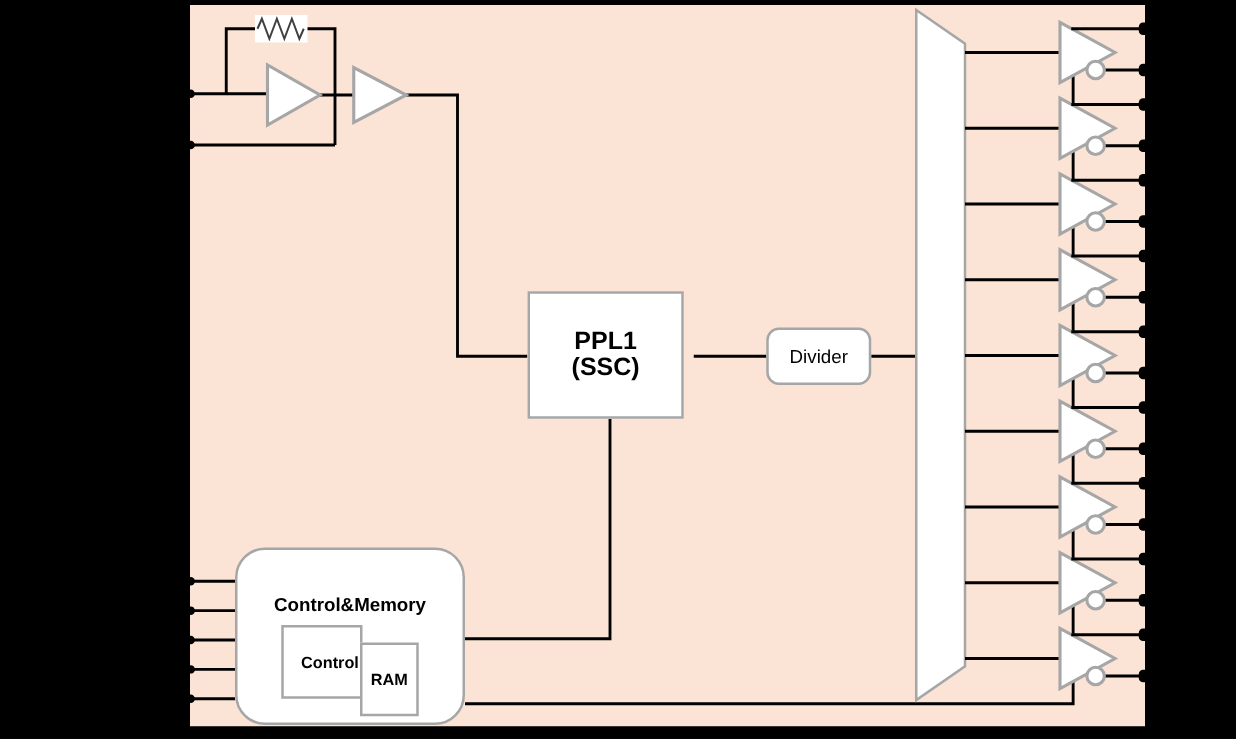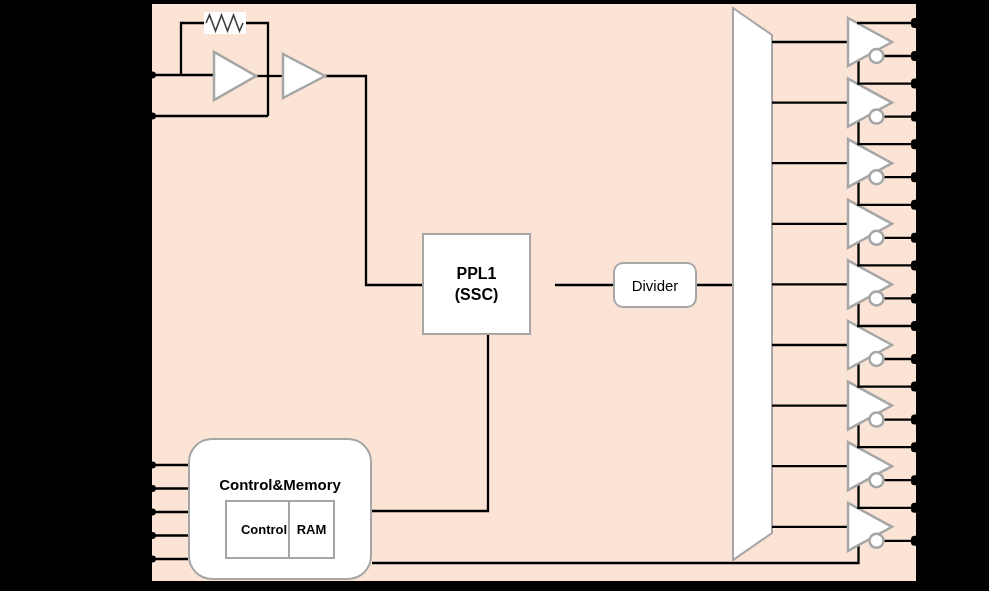--- a/index.html
+++ b/index.html
@@ -16,23 +16,23 @@
     background:#fff;
     border:2px solid #a6a6a6;
     box-sizing:border-box;
     color:#000;
     display:flex;
     align-items:center;
     justify-content:center;
     text-align:center;
   }
   #pll-block{
-    left:422px;top:233px;width:109px;height:102px;
+    left:422px;top:233px;width:125px;height:102px;
     flex-direction:column;
-    font-size:16px;font-weight:bold;line-height:21px;
+    font-size:20px;font-weight:bold;line-height:21px;
   }
   #divider-block{
     left:613px;top:262px;width:84px;height:46px;
     border-radius:10px;
     font-size:15px;font-weight:normal;
   }
   #cm-block{
     left:188px;top:438px;width:184px;height:142px;
     border-radius:24px;
     display:block;
@@ -45,21 +45,21 @@
   .cm-inner{
     position:absolute;
     top:60px;height:59px;
     background:#fff;
     border:2px solid #a6a6a6;
     box-sizing:border-box;
     display:flex;align-items:center;justify-content:center;
     font-size:13px;font-weight:bold;
   }
   #cm-control{left:35px;width:65px;padding-left:13px;}
-  #cm-ram{left:98px;width:47px;}
+  #cm-ram{left:98px;width:47px;margin-top:14px;}
 </style>
 </head>
 <body>
 
 <div id="canvas">
 
   <svg id="diagram-svg" width="989" height="591" viewBox="0 0 989 591">
 
     <rect x="150" y="2" width="768" height="581" fill="#FBE4D5" stroke="#000000" stroke-width="4"></rect>
 

